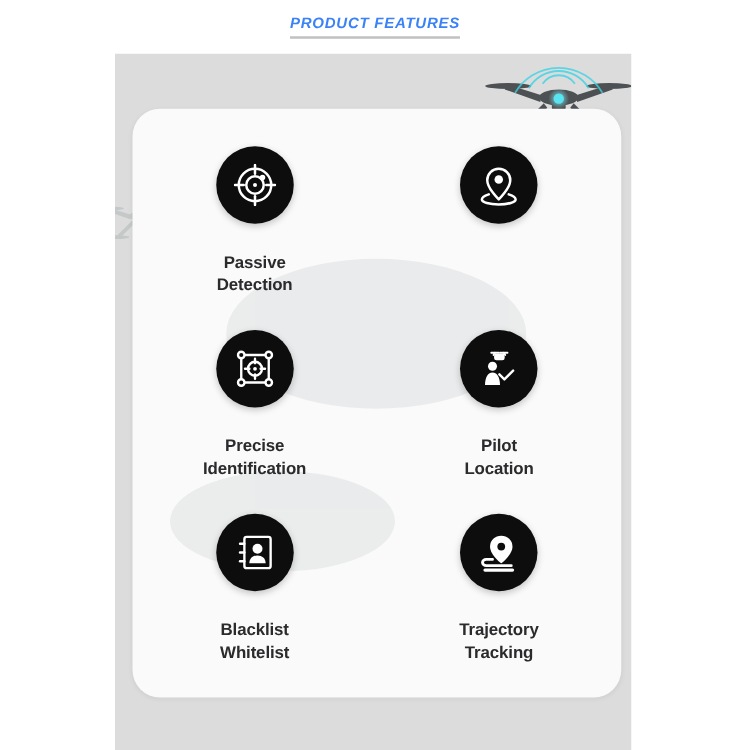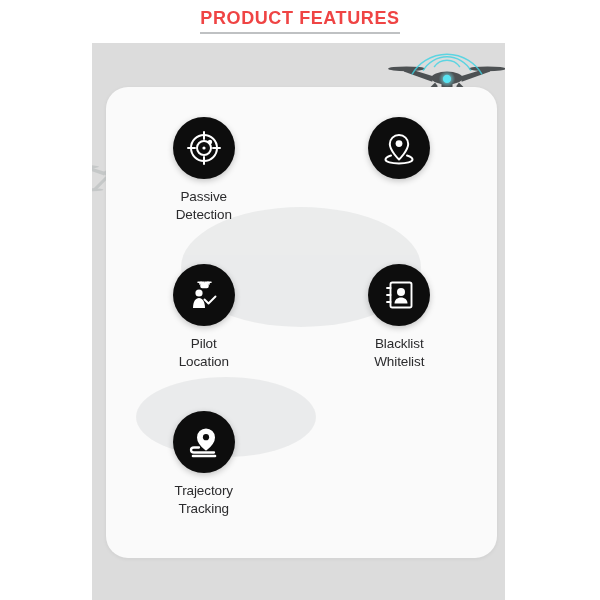--- a/index.html
+++ b/index.html
@@ -20,28 +20,29 @@
     position: absolute;
     top: 0;
     left: 0;
     width: 600px;
     height: 43px;
     display: flex;
     align-items: center;
     justify-content: center;
   }
   .page-title {
-    font-size: 18px;
+    font-size: 12px;
     font-weight: bold;
     letter-spacing: 0.6px;
-    color: #ef4444;
+    color: #3b82f6;
     padding-bottom: 4px;
     border-bottom: 2px solid #bfc1c3;
     line-height: 1.1;
     white-space: nowrap;
+    font-style: italic;
   }
 
   
   .grey-panel {
     position: absolute;
     left: 92px;
     top: 43px;
     width: 413px;
     height: 557px;
     background: #dcdcdc;
@@ -94,23 +95,23 @@
     height: 62px;
     border-radius: 50%;
     background: #0d0d0d;
     display: flex;
     align-items: center;
     justify-content: center;
     box-shadow: 0 2px 6px rgba(0,0,0,0.22);
   }
   .feature-icon svg { display: block; }
   .feature-label {
-    margin-top: 9px;
+    margin-top: 22px;
     font-size: 13.5px;
-    font-weight: normal;
+    font-weight: bold;
     color: #2b2b2d;
     text-align: center;
     line-height: 1.32;
     white-space: pre-line;
     letter-spacing: -0.1px;
   }
 </style>
 </head>
 <body>
 
@@ -219,20 +220,39 @@
   <div class="feature">
     <div class="feature-icon">
       <svg width="34" height="34" viewBox="0 0 34 34" fill="none" stroke="#ffffff" stroke-width="2" stroke-linecap="round" stroke-linejoin="round">
         <path d="M17 4 C11.8 4 7.8 8 7.8 13.1 C7.8 19.6 17 28.5 17 28.5 C17 28.5 26.2 19.6 26.2 13.1 C26.2 8 22.2 4 17 4 Z"></path>
         <circle cx="17" cy="12.6" r="3.4" fill="#ffffff" stroke="none"></circle>
         <path d="M9 24.5 C5.5 25.6 3.5 27 3.5 28.6 C3.5 30.8 9.5 32.5 17 32.5 C24.5 32.5 30.5 30.8 30.5 28.6 C30.5 27 28.5 25.6 25 24.5"></path>
       </svg>
     </div>
   </div>
 
+  <div class="feature">
+    <div class="feature-icon">
+      <svg width="34" height="34" viewBox="0 0 34 34" fill="none" stroke="#ffffff" stroke-width="1.9" stroke-linecap="round">
+        <rect x="6" y="6" width="22" height="22" rx="2"></rect>
+        <circle cx="6" cy="6" r="2.6" fill="#0d0d0d"></circle>
+        <circle cx="28" cy="6" r="2.6" fill="#0d0d0d"></circle>
+        <circle cx="6" cy="28" r="2.6" fill="#0d0d0d"></circle>
+        <circle cx="28" cy="28" r="2.6" fill="#0d0d0d"></circle>
+        <circle cx="17" cy="17" r="5.6"></circle>
+        <circle cx="17" cy="17" r="1.5" fill="#ffffff" stroke="none"></circle>
+        <line x1="17" y1="9" x2="17" y2="12.5"></line>
+        <line x1="17" y1="21.5" x2="17" y2="25"></line>
+        <line x1="9" y1="17" x2="12.5" y2="17"></line>
+        <line x1="21.5" y1="17" x2="25" y2="17"></line>
+      </svg>
+    </div>
+    <div class="feature-label">Precise
+Identification</div>
+  </div>
 
   <div class="feature">
     <div class="feature-icon">
       <svg width="36" height="36" viewBox="0 0 36 36" fill="#ffffff" stroke="#ffffff">
         <g stroke-width="1.5" stroke-linecap="round">
           <rect x="15" y="6.5" width="7" height="4" rx="1.2"></rect>
           <line x1="12" y1="5.2" x2="18" y2="5.2"></line>
           <line x1="19" y1="5.2" x2="25" y2="5.2"></line>
           <line x1="15" y1="5.2" x2="13.8" y2="7"></line>
           <line x1="22" y1="5.2" x2="23.2" y2="7"></line>

